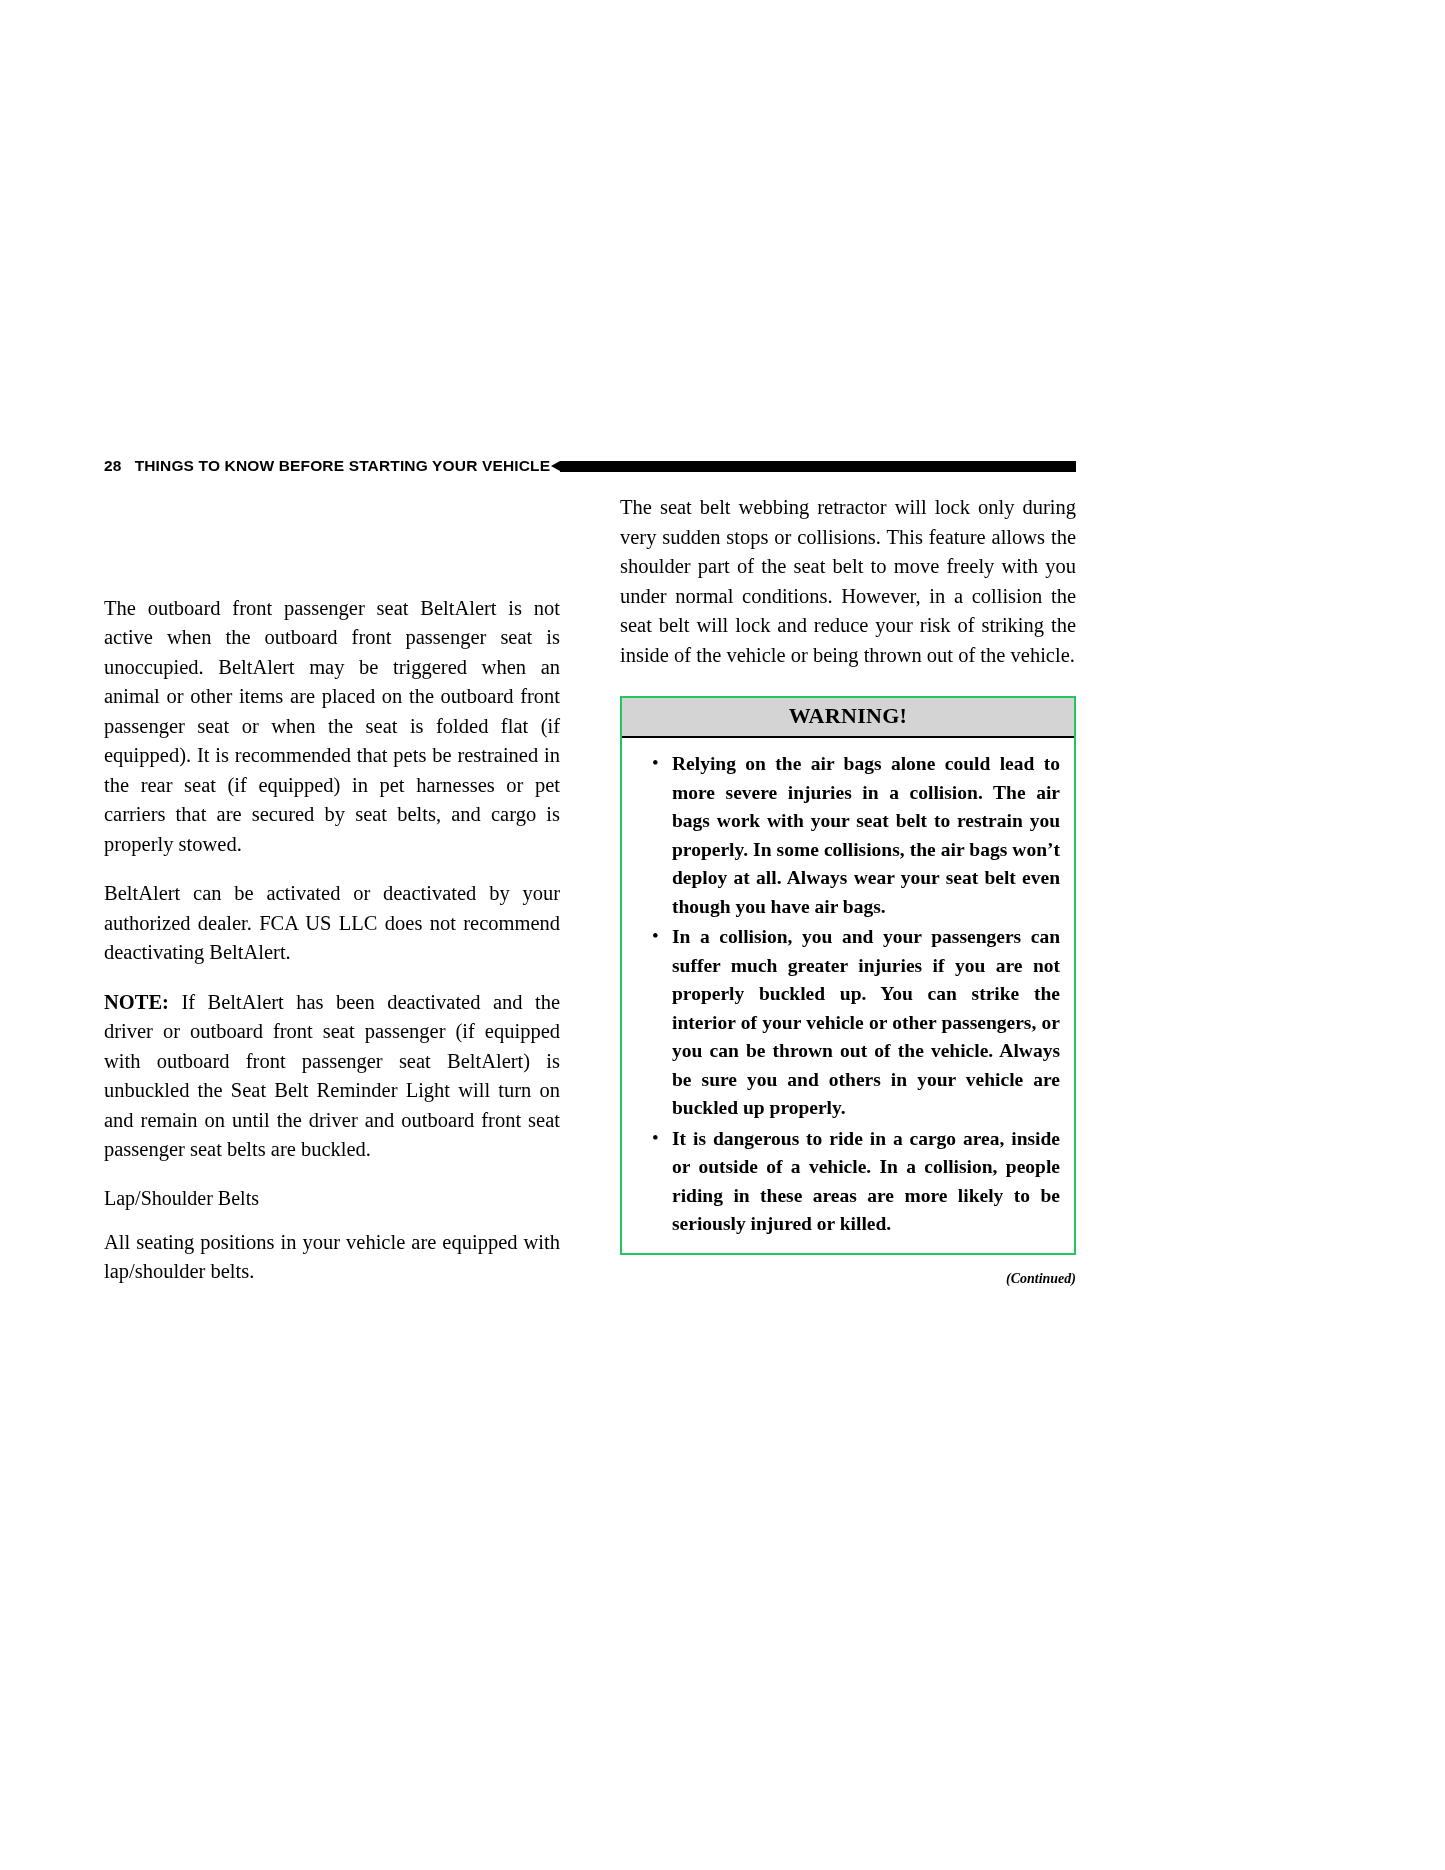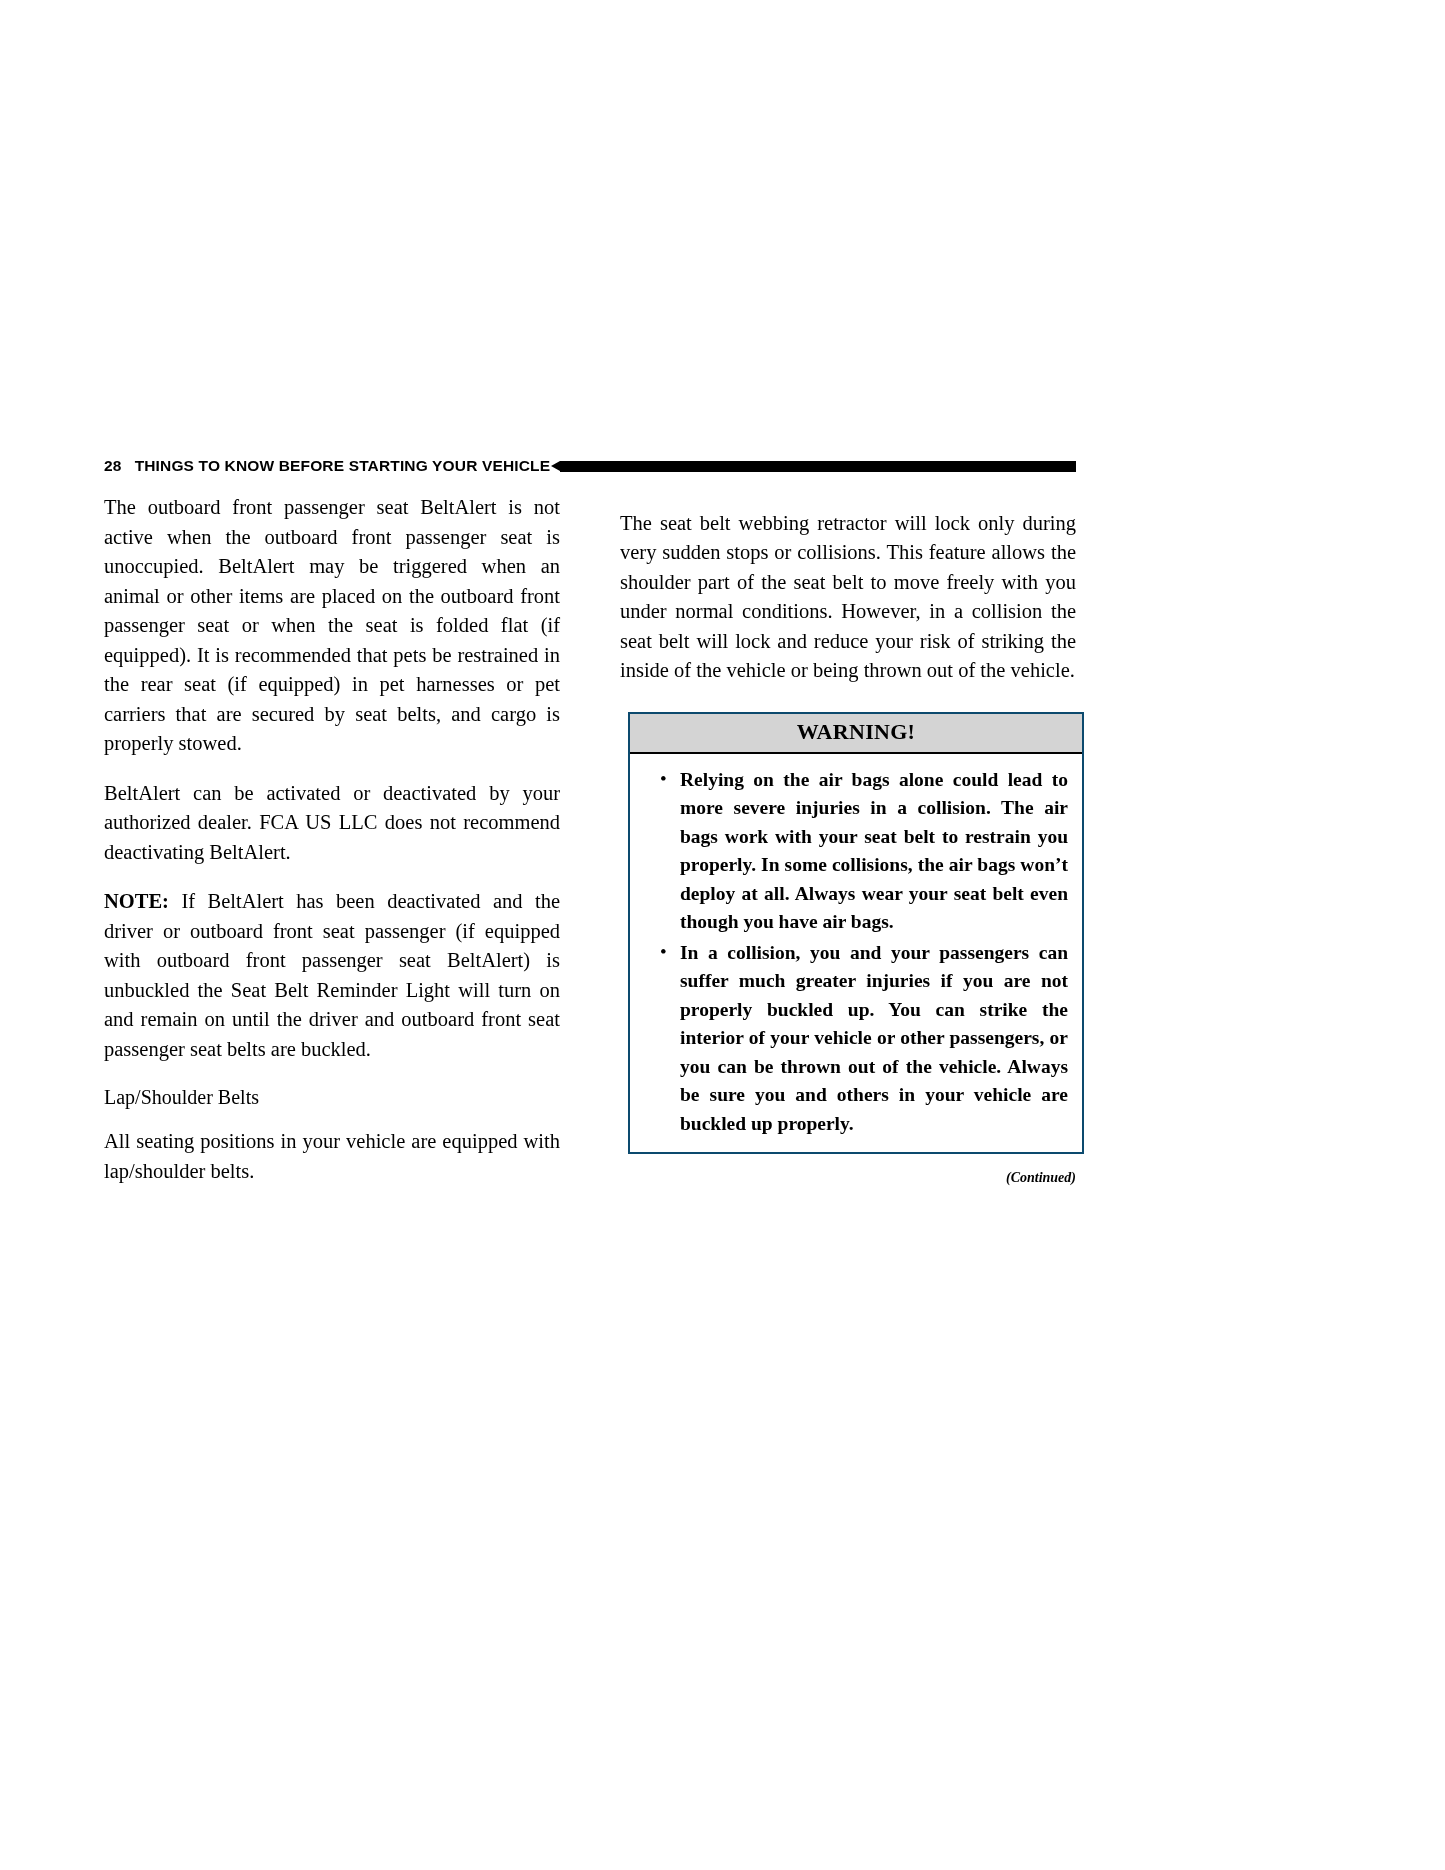--- a/index.html
+++ b/index.html
@@ -99,25 +99,24 @@
   }
   h3.subhead {
     margin: 0 0 17px 0;
     font-size: 20px;
     line-height: 26px;
     font-weight: normal;
   }
 
   
   .warning-box {
-    border: 2px solid #0c4a6e;
+    border: 2px solid #22c55e;
     margin-top: 26px;
     width: 100%;
     box-sizing: border-box;
-    margin-left: 8px;
   }
   .warning-title-bar {
     background: #d4d4d4;
     border-bottom: 2px solid #000000;
     text-align: center;
     padding: 5px 0 7px 0;
   }
   .warning-title {
     font-size: 22px;
     font-weight: bold;
@@ -182,20 +181,21 @@
       <div class="col">
         <p class="body">The seat belt webbing retractor will lock only during very sudden stops or collisions. This feature allows the shoulder part of the seat belt to move freely with you under normal conditions. However, in a collision the seat belt will lock and reduce your risk of striking the inside of the vehicle or being thrown out of the vehicle.</p>
 
         <div class="warning-box">
           <div class="warning-title-bar">
             <span class="warning-title">WARNING!</span>
           </div>
           <ul class="warning-list">
             <li>Relying on the air bags alone could lead to more severe injuries in a collision. The air bags work with your seat belt to restrain you properly. In some collisions, the air bags won’t deploy at all. Always wear your seat belt even though you have air bags.</li>
             <li>In a collision, you and your passengers can suffer much greater injuries if you are not properly buckled up. You can strike the interior of your vehicle or other passengers, or you can be thrown out of the vehicle. Always be sure you and others in your vehicle are buckled up properly.</li>
+            <li>It is dangerous to ride in a cargo area, inside or outside of a vehicle. In a collision, people riding in these areas are more likely to be seriously injured or killed.</li>
           </ul>
         </div>
 
         <div class="continued">(Continued)</div>
       </div>
 
     </div>
   </div>
 </div>
 

